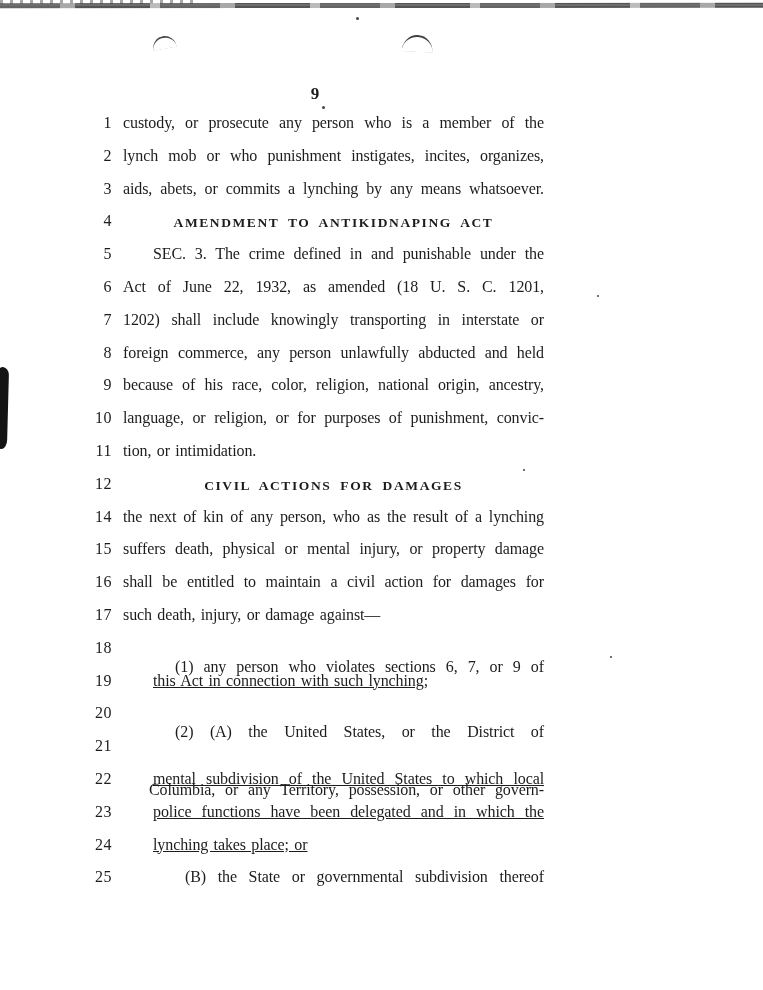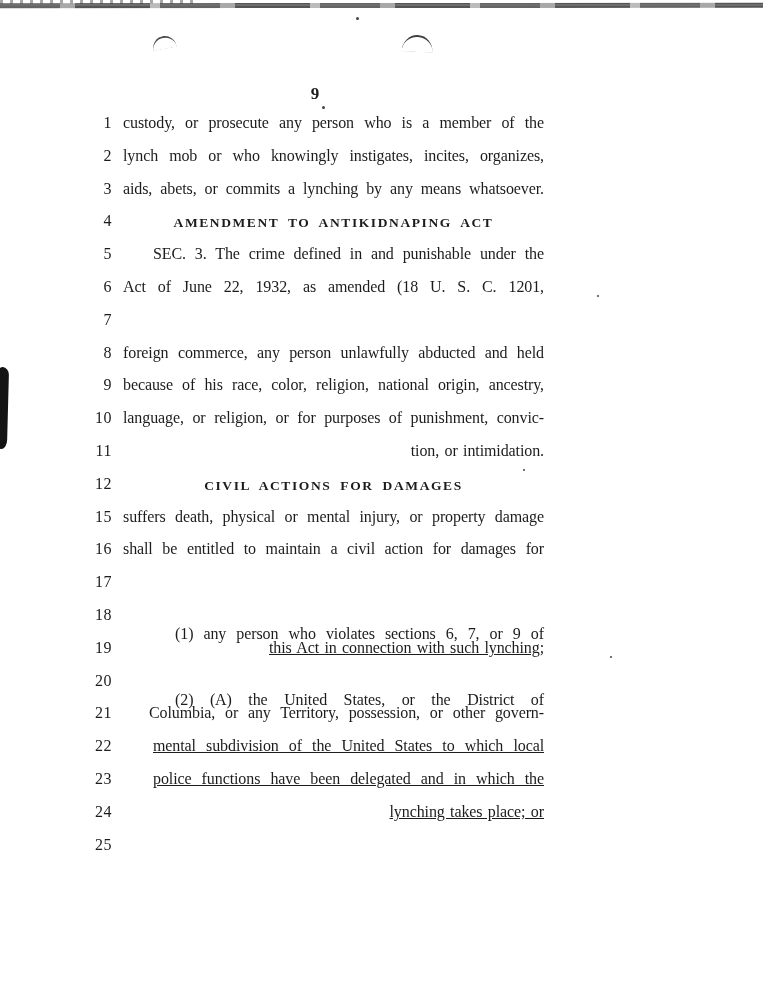--- a/index.html
+++ b/index.html
@@ -67,33 +67,33 @@
   .line { display:flex; height:32.8px; align-items:flex-start; }
   .num {
     flex:none; width:24px; text-align:right;
     font-size:16px; line-height:22px;
     letter-spacing:0.5px;
   }
   .text {
     flex:none; margin-left:11px; width:421px;
     font-size:16px; line-height:22px;
     word-spacing:1.5px; letter-spacing:-0.1px;
-    text-align:right;
+    text-align:left;
   }
   .line.justify .text { text-align:justify; text-align-last:justify; }
 
   .style-heading .text {
     text-align:left; text-align-last:center;
     font-size:13.5px; font-weight:700; letter-spacing:1.6px;
     word-spacing:4px; padding-top:2px;
   }
   .style-sec    .text { text-indent:30px; }
   .style-item   .text { text-indent:52px;margin-top:19px; }
   .style-cont   .text { text-indent:30px;text-decoration:underline; }
-  .style-cont26 .text { text-indent:26px; }
+  .style-cont26 .text { text-indent:26px;margin-top:44px; }
   .style-itemb  .text { text-indent:62px; }
 </style>
 </head>
 <body>
 
 <div class="page">
 
   <div class="perforation"></div>
   <div class="top-edge-line"></div>
   <div class="arc-mark-1"></div>
@@ -107,40 +107,41 @@
 
   <div class="page-number">9</div>
 
   <div class="lines">
       <div class="line style-body justify">
         <span class="num">1</span>
         <span class="text">custody, or prosecute any person who is a member of the</span>
       </div>
       <div class="line style-body justify">
         <span class="num">2</span>
-        <span class="text">lynch mob or who knowingly instigates, incites, organizes,</span>
+        <span class="text">lynch mob or who punishment instigates, incites, organizes,</span>
       </div>
       <div class="line style-body justify">
         <span class="num">3</span>
         <span class="text">aids, abets, or commits a lynching by any means whatsoever.</span>
       </div>
       <div class="line style-heading">
         <span class="num">4</span>
         <span class="text">AMENDMENT TO ANTIKIDNAPING ACT</span>
       </div>
       <div class="line style-sec justify">
         <span class="num">5</span>
         <span class="text">SEC. 3. The crime defined in and punishable under the</span>
       </div>
       <div class="line style-body justify">
         <span class="num">6</span>
         <span class="text">Act of June 22, 1932, as amended (18 U. S. C. 1201,</span>
       </div>
       <div class="line style-body justify">
         <span class="num">7</span>
+        <span class="text">1202) shall include knowingly transporting in interstate or</span>
       </div>
       <div class="line style-body justify">
         <span class="num">8</span>
         <span class="text">foreign commerce, any person unlawfully abducted and held</span>
       </div>
       <div class="line style-body justify">
         <span class="num">9</span>
         <span class="text">because of his race, color, religion, national origin, ancestry,</span>
       </div>
       <div class="line style-body justify">
@@ -149,29 +150,34 @@
       </div>
       <div class="line style-body">
         <span class="num">11</span>
         <span class="text">tion, or intimidation.</span>
       </div>
       <div class="line style-heading">
         <span class="num">12</span>
         <span class="text">CIVIL ACTIONS FOR DAMAGES</span>
       </div>
       <div class="line style-body justify">
+        <span class="num">14</span>
+        <span class="text">the next of kin of any person, who as the result of a lynching</span>
+      </div>
+      <div class="line style-body justify">
         <span class="num">15</span>
         <span class="text">suffers death, physical or mental injury, or property damage</span>
       </div>
       <div class="line style-body justify">
         <span class="num">16</span>
         <span class="text">shall be entitled to maintain a civil action for damages for</span>
       </div>
       <div class="line style-body">
         <span class="num">17</span>
+        <span class="text">such death, injury, or damage against—</span>
       </div>
       <div class="line style-item justify">
         <span class="num">18</span>
         <span class="text">(1) any person who violates sections 6, 7, or 9 of</span>
       </div>
       <div class="line style-cont">
         <span class="num">19</span>
         <span class="text">this Act in connection with such lynching;</span>
       </div>
       <div class="line style-item justify">
@@ -189,15 +195,16 @@
       <div class="line style-cont justify">
         <span class="num">23</span>
         <span class="text">police functions have been delegated and in which the</span>
       </div>
       <div class="line style-cont">
         <span class="num">24</span>
         <span class="text">lynching takes place; or</span>
       </div>
       <div class="line style-itemb justify">
         <span class="num">25</span>
+        <span class="text">(B) the State or governmental subdivision thereof</span>
       </div>
     </div>
 </div>
 
 </body></html>

